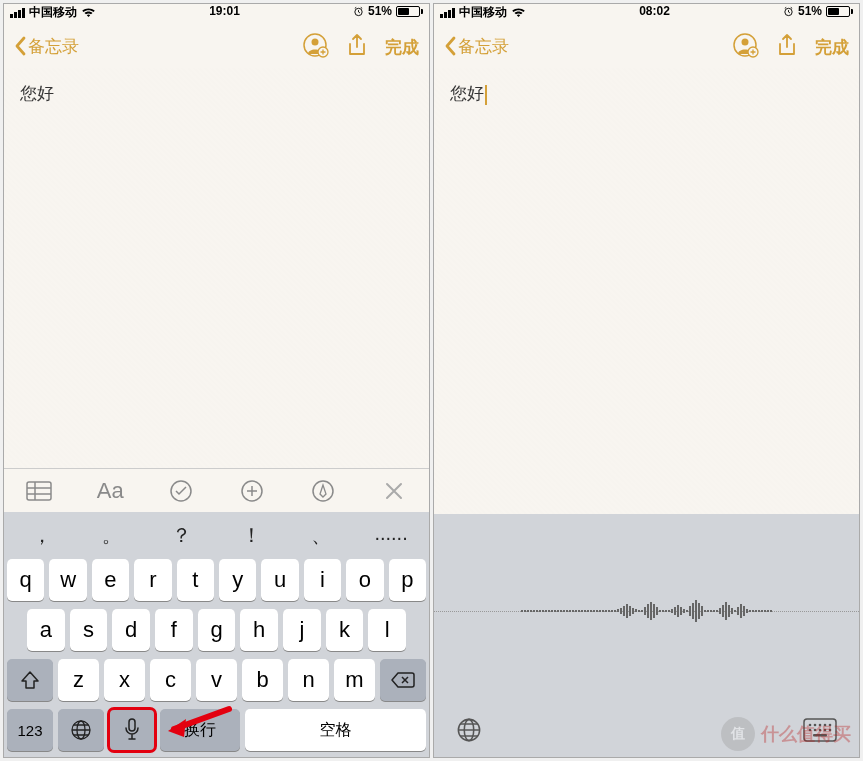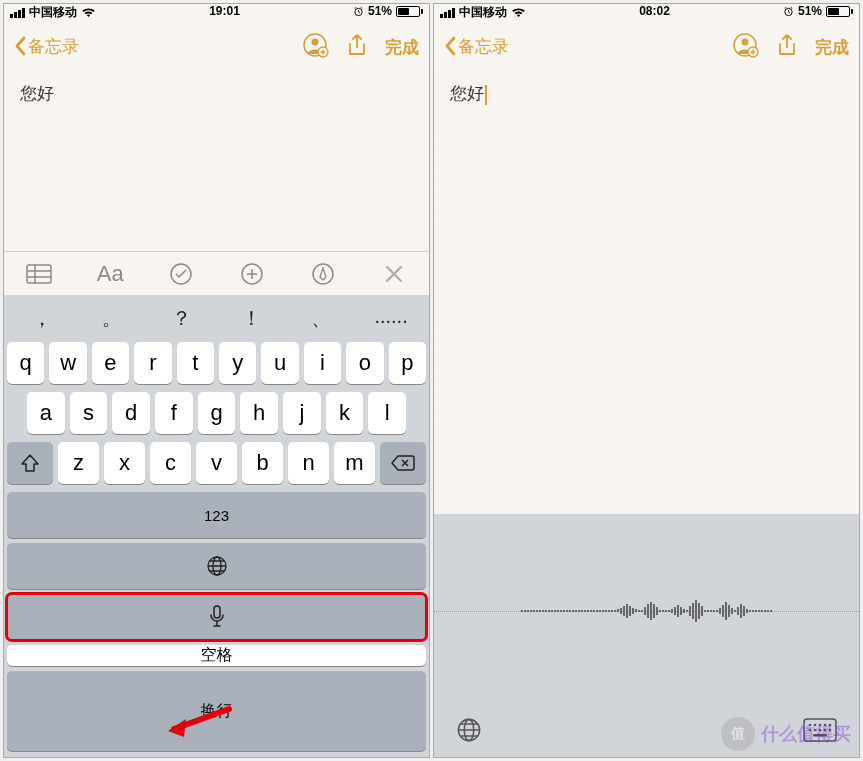--- a/index.html
+++ b/index.html
@@ -34,39 +34,39 @@
 .keyboard { background: #d1d4d9; padding: 4px 3px 6px; display: flex; flex-direction: column; gap: 8px; }
 .punct-row { display: flex; justify-content: space-around; padding: 6px 0 2px; color: #222; font-size: 20px; }
 .punct-row span { flex: 1; text-align: center; }
 .key-row { display: flex; gap: 5px; justify-content: center; }
 .key { flex: 1; height: 42px; background: #fff; border-radius: 5px; box-shadow: 0 1px 0 #888; display: flex; align-items: center; justify-content: center; font-size: 22px; color: #000; }
 .key.func { background: #abb1bb; }
 .key.func svg { stroke: #222; }
 .row2 { padding: 0 20px; }
 .row3 { }
 .key.shift, .key.backspace { flex: 0 0 46px; }
-.bottom-row { display: flex; gap: 5px; flex-direction: column; }
+.bottom-row { display: flex; gap: 5px; }
 .key.num { flex: 0 0 46px; font-size: 15px; }
 .key.globe { flex: 0 0 46px; }
 .key.mic { flex: 0 0 46px; position: relative; }
 .key.space { flex: 1; font-size: 16px; }
 .key.return { flex: 0 0 80px; font-size: 16px; }
 .mic-highlight { outline: 3px solid #e3000f; outline-offset: -1px; }
 .arrow-annot { position: absolute; left: 160px; bottom: 16px; pointer-events: none; }
 
 .dictation { background: #d1d4d9; height: 243px; display: flex; flex-direction: column; }
 .wave-area { flex: 1; display: flex; align-items: center; justify-content: center; position: relative; }
 .wave-line { position: absolute; left: 0; right: 0; top: 50%; border-top: 1px dotted #999; }
 .wave { display: flex; align-items: center; gap: 1px; position: relative; }
 .wave span { width: 2px; background: #666; }
 .dict-bottom { height: 50px; display: flex; align-items: center; justify-content: space-between; padding: 0 22px; }
 
 .watermark { position: absolute; right: 8px; bottom: 6px; display: flex; align-items: center; gap: 6px; opacity: 0.35; pointer-events: none; }
 .wm-circle { width: 34px; height: 34px; border-radius: 50%; background: #999; display: flex; align-items: center; justify-content: center; color: #fff; font-size: 14px; font-weight: bold; }
-.wm-text { color: #6d28d9; font-size: 18px; font-weight: bold; }
+.wm-text { color: #b91c1c; font-size: 18px; font-weight: bold; }
 </style>
 </head>
 <body>
 
 <div class="phone">
   <div class="status-bar">
     <div class="status-left">
       <span class="bars">
           <span></span>
           <span></span>
@@ -219,22 +219,22 @@
             <ellipse cx="11" cy="11" rx="4" ry="9" fill="none" stroke="#222" stroke-width="1.3"></ellipse>
             <path d="M2 11h18 M3.5 6h15 M3.5 16h15" stroke="#222" stroke-width="1.3"></path>
           </svg>
         </div>
       <div class="key func mic mic-highlight">
           <svg width="16" height="24" viewBox="0 0 16 24">
             <rect x="5" y="1" width="6" height="12" rx="3" fill="none" stroke="#222" stroke-width="1.5"></rect>
             <path d="M2 10a6 6 0 0 0 12 0 M8 16v5 M5 21h6" fill="none" stroke="#222" stroke-width="1.5" stroke-linecap="round"></path>
           </svg>
         </div>
+      <div class="key func return">换行</div>
       <div class="key space">空格</div>
-      <div class="key func return">换行</div>
     </div>
     <svg class="arrow-annot" width="70" height="40" viewBox="0 0 70 40">
         <path d="M65 8 L10 28" stroke="#e3000f" stroke-width="6" stroke-linecap="round"></path>
         <path d="M4 30 L22 18 L20 36 Z" fill="#e3000f"></path>
       </svg>
   </div>
 </div>
 
 <div class="phone">
   <div class="status-bar">

